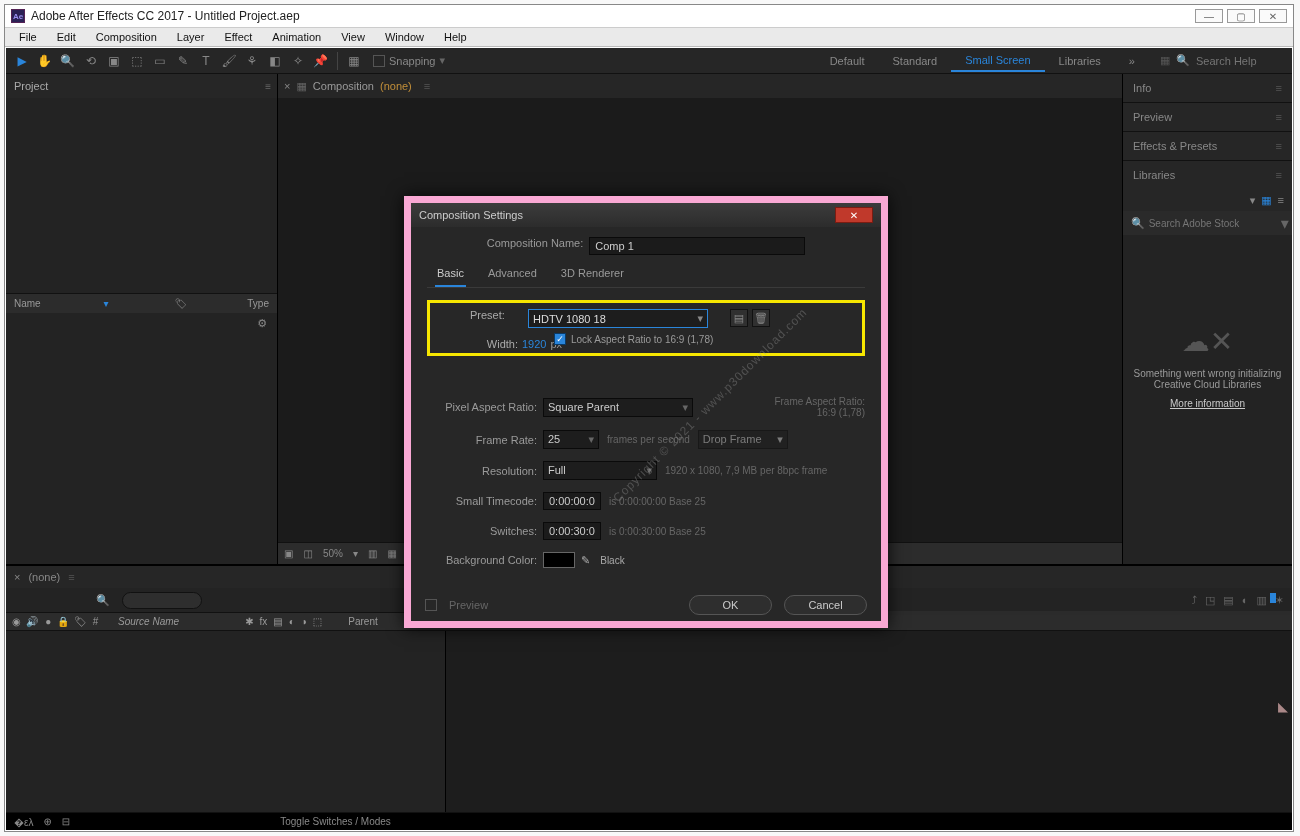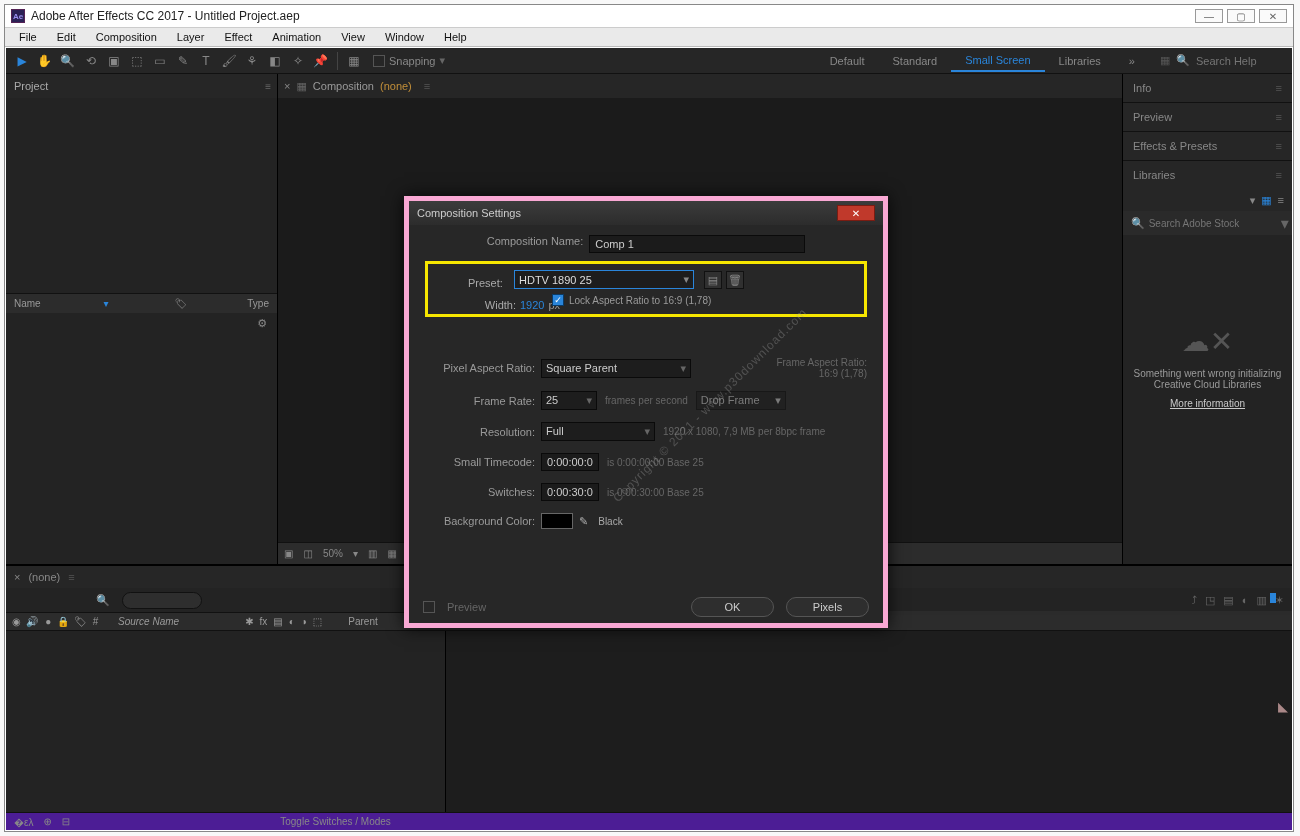--- a/index.html
+++ b/index.html
@@ -85,37 +85,37 @@
 .tl-search-row input{ background:#2e2e2e; border:1px solid #111; border-radius:10px; color:#999; font-size:10px; padding:2px 18px 2px 8px; width:80px;}
 .tl-search-row .iconset{margin-left:auto; display:flex; gap:8px;}
 .tl-hdr-row{height:19px; background:#2c2c2c; border-top:1px solid #111; border-bottom:1px solid #111; display:flex; align-items:center; font-size:10px; color:#9a9a9a;}
 .tl-hdr-row .cellgrp{display:flex; align-items:center; gap:6px; padding:0 6px;}
 .tl-hdr-row .src{margin-left:10px;font-style:italic;}
 .tl-body{ position:absolute; top:65px; left:0; right:0; bottom:18px; display:flex;}
 .tl-left{ width:440px; background:#232323; border-right:1px solid #000;}
 .tl-right{ flex:1; background:#1d1d1d; position:relative;}
 .tl-right .ruler{position:absolute; left:0; top:-20px; right:0; height:4px; background:#2b2b2b;}
 .tl-right .blue-knob{position:absolute; right:16px; top:-38px; width:6px; height:10px; background:#2a85da;}
-.tl-status{position:absolute; left:0; right:0; bottom:0; height:18px; background:#4c1d95; border-top:1px solid #111; display:flex; align-items:center; padding:0 8px; gap:10px; font-size:10px; color:#888;}
+.tl-status{position:absolute; left:0; right:0; bottom:0; height:18px; background:#000000; border-top:1px solid #111; display:flex; align-items:center; padding:0 8px; gap:10px; font-size:10px; color:#888;}
 .tl-status .toggle{margin-left:200px;}
 .tl-edge-ico{position:absolute; right:4px; top:68px; color:#a88; font-size:13px;}
 
 
-.dialog { position:absolute; left:398px; top:148px; width:484px; height:432px; background:#272727; border:5px solid #f9a8d4; box-shadow:0 0 16px rgba(0,0,0,.8);}
+.dialog { position:absolute; left:398px; top:148px; width:484px; height:432px; background:#272727; border:7px solid #f9a8d4; box-shadow:0 0 16px rgba(0,0,0,.8);}
 .dlg-title{ height:24px; background:linear-gradient(#3c3c3c,#2c2c2c); display:flex; align-items:center; padding:0 8px; color:#ccc; font-size:11px;}
 .dlg-title .close{ margin-left:auto; width:38px; height:16px; background:#c0392b; color:#fff; display:flex; align-items:center; justify-content:center; font-size:10px; border:1px solid #7a1c12;}
 .dlg-body{ padding: 10px 16px 10px 16px; color:#aaa; font-size:11px;}
 .row{ display:flex; align-items:flex-start; margin-bottom:8px;}
 .row .lbl{ text-align:right; color:#9a9a9a; margin-right:6px;}
 .row input[type=text]{ background:#1b1b1b; border:1px solid #0a0a0a; color:#ccc; font-size:11px; padding:2px 5px;}
 .tabs{ display:flex; gap:20px; border-bottom:1px solid #3a3a3a; margin: 6px 0 12px 0; padding-left:8px;}
 .tabs .dtab{ padding:4px 2px 6px 2px; color:#9a9a9a; font-size:11px;}
 .tabs .dtab.active{ color:#ccc; border-bottom:2px solid #2a85da;}
 .highlight-box{ border:3px solid #f6e600; padding:6px 8px 8px 40px; margin-bottom:6px; position:relative;}
-.preset-row{display:flex; align-items:flex-end; gap:2px;}
+.preset-row{display:flex; align-items:flex-start; gap:14px;}
 .preset-row select, .sel{ background:#1d1d1d; border:1px solid #2a85da; color:#ddd; font-size:11px; padding:2px 4px; width:180px;}
 .preset-btns{display:flex; gap:4px; margin-left:8px;}
 .preset-btns .pbtn{width:18px;height:18px; background:#303030; border:1px solid #111; display:flex; align-items:center; justify-content:center; color:#888; font-size:11px;}
 .wh-row{display:flex; align-items:center; gap:4px; margin-top:10px;}
 .wh-row .lbl{width:48px; text-align:right;}
 .wh-row .val{color:#2a85da;}
 .wh-row .unit{color:#9a9a9a;}
 .lockrow{display:flex; align-items:center; gap:5px; margin-left:84px; margin-top:-17px; font-size:10px; color:#9a9a9a;}
 .lockrow .chk{width:12px;height:12px; background:#2a85da; border:1px solid #0a3a66; display:flex; align-items:center; justify-content:center; color:#fff; font-size:9px;}
 .form-block{ padding-left:6px;margin-top:40px;}
@@ -356,26 +356,31 @@
     <div class="dialog">
       <div class="dlg-title">
         <span>Composition Settings</span>
         <div class="close">✕</div>
       </div>
       <div class="dlg-body">
         <div class="row" style="justify-content:center;">
           <span class="lbl">Composition Name:</span>
           <input type="text" style="width: 216px;" value="Comp 1">
         </div>
+        <div class="tabs">
+          <span class="dtab active">Basic</span>
+          <span class="dtab">Advanced</span>
+          <span class="dtab">3D Renderer</span>
+        </div>
 
         <div class="highlight-box">
           <div class="preset-row">
             <span class="lbl" style="width:44px">Preset:</span>
             <div class="sel" style="display:flex;justify-content:space-between;align-items:center;">
-              <span>HDTV 1890 25</span>
+              <span>HDTV 1080 18</span>
                 <span style="color:#888">▾</span>
             </div>
             <div class="preset-btns">
               <div class="pbtn">▤</div>
               <div class="pbtn">🗑</div>
             </div>
           </div>
           <div class="wh-row">
             <span class="lbl">Width:</span>
             <span class="val">1920</span>
@@ -435,20 +440,20 @@
             <span class="eyedrop">✎</span>
             <span class="sub" style="margin-left:10px;color:#aaa">Black</span>
           </div>
         </div>
       </div>
       <div class="dlg-footer">
         <div class="prev-chk"></div>
         <span class="prev-lbl">Preview</span>
         <span class="spacer"></span>
         <div class="dbtn">OK</div>
-        <div class="dbtn">Pixels</div>
+        <div class="dbtn">Cancel</div>
       </div>
     </div>
 
     <div class="watermark">Copyright © 2021 - www.p30download.com</div>
 
   </div>
 </div>
 
 </body></html>

